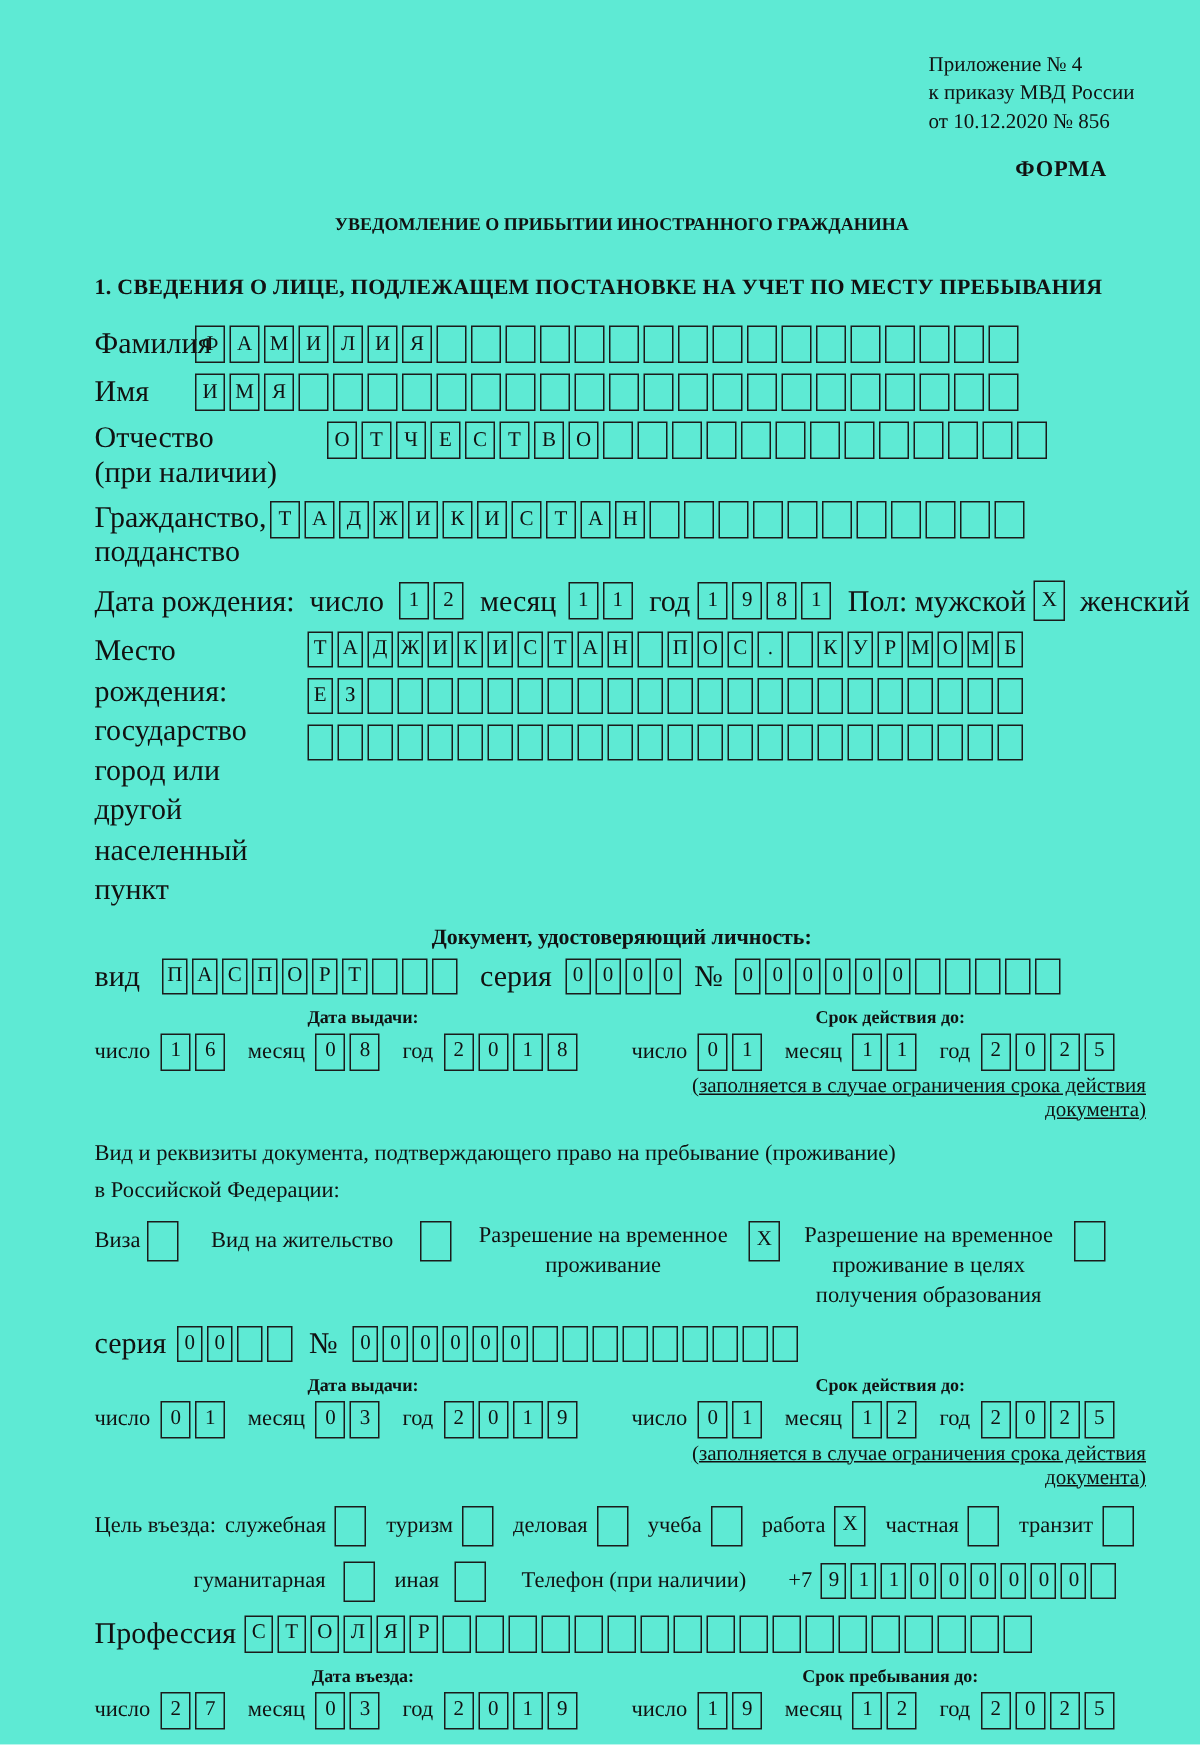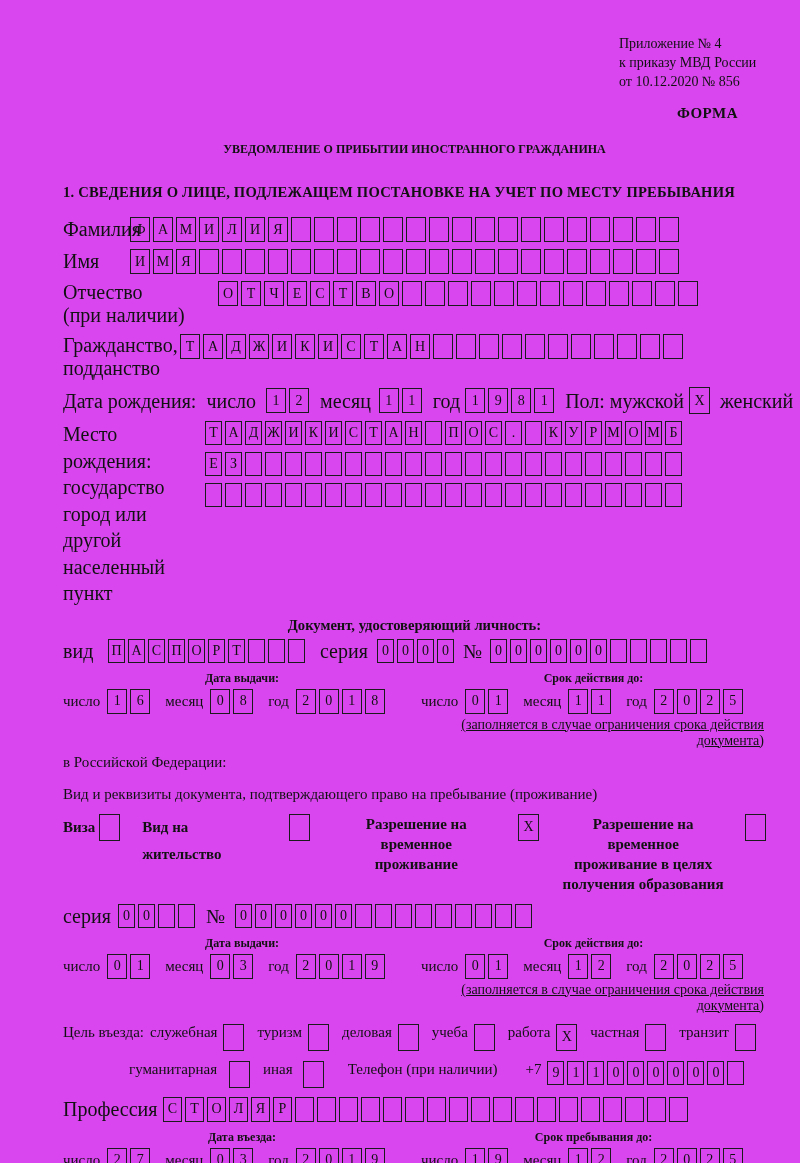--- a/index.html
+++ b/index.html
@@ -1,20 +1,20 @@
 <!DOCTYPE html>
 <html><head>
 <meta charset="utf-8">
 <style>
   * { box-sizing: border-box; margin: 0; padding: 0; }
   html,body { background:#fff; }
   .page {
     position: relative;
     width: 800px; height: 1163px;
-    background: #d946ef;
+    background: #5eead4;
     color: #111;
     font-family: "Liberation Serif", "DejaVu Serif", serif;
     font-size: 15px;
     padding: 34px 34px 10px 63px;
     overflow: hidden;
   }
   .hdr-block { margin-left: 556px; line-height: 19px; font-size: 14px; }
   .hdr-block .sub { font-size: 13px; margin-top: 5px; line-height: 18px; }
   .forma { text-align: right; font-weight: bold; font-size: 15px; margin: 14px 28px 0 0; letter-spacing: .5px; }
   .title { text-align: center; font-weight: bold; font-size: 12px; margin-top: 16px; line-height: 22px; }
@@ -47,24 +47,24 @@
   .col-r { flex: 1; }
   .col-title { text-align:center; font-size: 12px; margin-bottom: 3px; font-weight: bold; }
   .daterow { display:flex; align-items:center; }
   .daterow .dl { margin-right: 7px; }
   .daterow .dl.mid { margin-left: 12px; }
   .note { font-size: 14px; text-align: right; margin-top: 3px; padding-right: 2px; text-decoration: underline; }
 
   .plain { margin-top: 9px; line-height: 23px; }
 
   .viza-row { display:flex; align-items:flex-start; margin-top: 8px; }
-  .viza-row .txt { line-height: 20px; font-weight: bold; }
+  .viza-row .txt { line-height: 20px; }
   .viza-row .ctr { text-align: center; }
 
-  .purpose-row { display:flex; align-items:flex-start; margin-top: 10px; }
+  .purpose-row { display:flex; align-items:center; margin-top: 10px; }
   .purpose-row .pl { margin-right: 6px; }
   .purpose-row .pgap { margin-left: 13px; }
 </style>
 </head>
 <body>
 
 <div class="page">
 
   <div class="hdr-block">
     <div>Приложение № 4</div>
@@ -395,22 +395,22 @@
             <span class="cell">2</span>
             <span class="cell">0</span>
             <span class="cell">2</span>
             <span class="cell">5</span>
           </span>
       </div>
       <div class="note">(заполняется в случае ограничения срока действия документа)</div>
     </div>
   </div>
 
+  <div class="plain">Вид и реквизиты документа, подтверждающего право на пребывание (проживание)</div>
   <div class="plain" style="margin-top:2px">в Российской Федерации:</div>
-  <div class="plain">Вид и реквизиты документа, подтверждающего право на пребывание (проживание)</div>
 
   <div class="viza-row">
     <span class="txt" style="line-height:27px">Виза</span>
     <span class="cb" style="margin-left:4px"></span>
     <span class="txt" style="margin-left:22px;line-height:27px">Вид на жительство</span>
     <span class="cb" style="margin-left:18px"></span>
     <span class="txt ctr" style="margin-left:18px">
       <span>Разрешение на временное</span><br>
       <span>проживание</span>
     </span>

